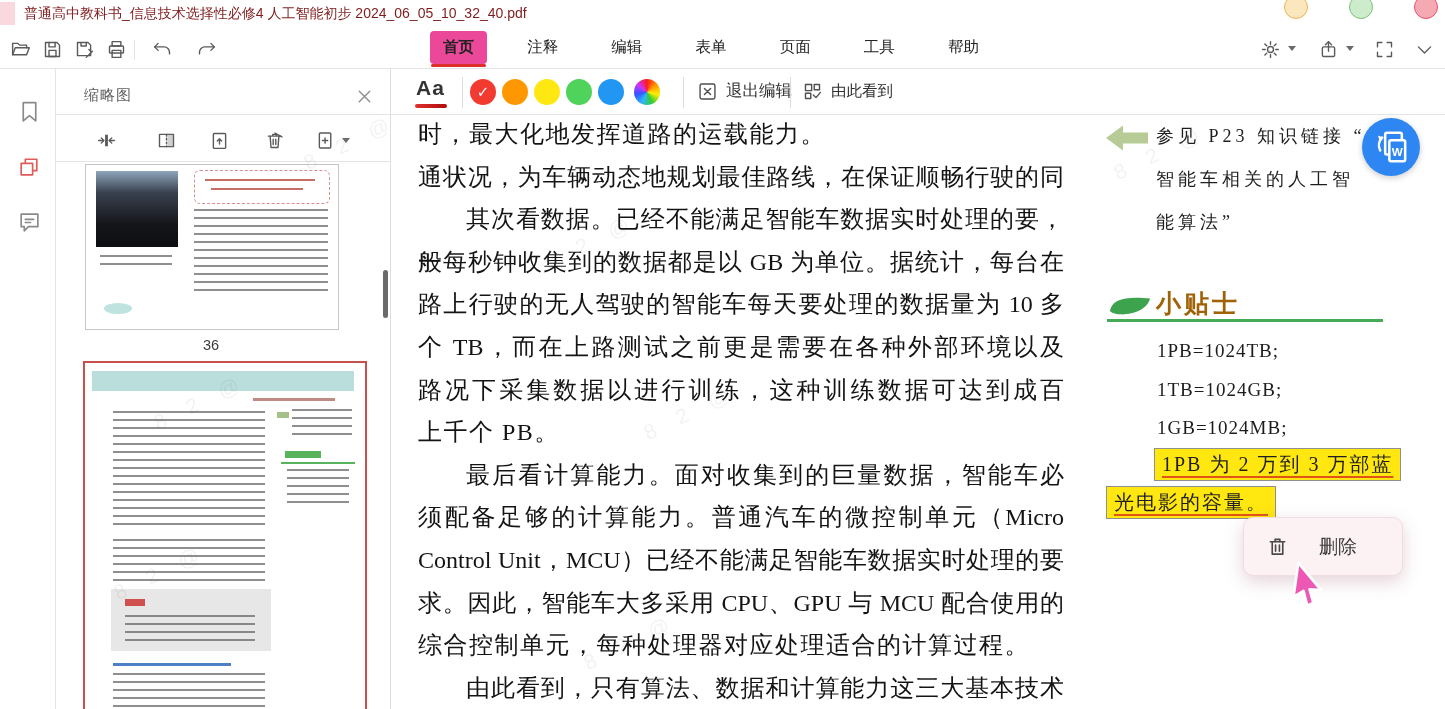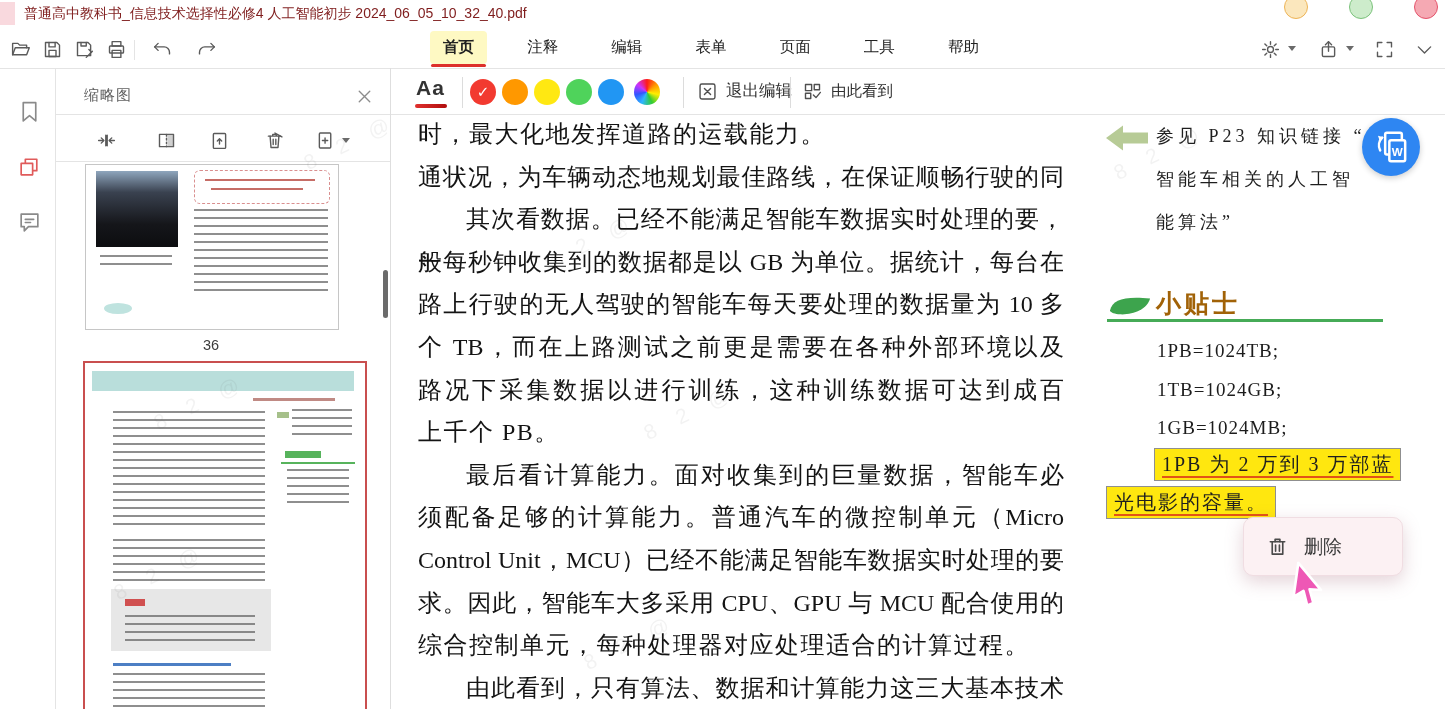--- a/index.html
+++ b/index.html
@@ -12,21 +12,21 @@
   .title-text{position:absolute;left:24px;top:5px;font-size:14px;color:#7f1d1d;white-space:nowrap;}
   .doc-chip{position:absolute;left:0;top:2px;width:15px;height:23px;background:#f9d9de;}
   .win-dot{position:absolute;top:-5px;width:22px;height:22px;border-radius:50%;}
   
   .ibtn{position:absolute;width:24px;height:24px;display:flex;align-items:center;justify-content:center;cursor:pointer;}
   .ibtn svg{width:21px;height:21px;stroke:#5a5a5a;fill:none;stroke-width:1.6;stroke-linecap:round;stroke-linejoin:round;}
   .caret{position:absolute;width:0;height:0;border-left:4px solid transparent;border-right:4px solid transparent;border-top:5px solid #6a6a6a;}
   
   .tabs{position:absolute;left:430px;top:31px;width:562px;display:flex;justify-content:space-between;}
   .tab{position:relative;padding:6px 13px;font-size:15.5px;color:#222;cursor:pointer;white-space:nowrap;}
-  .tab.active{background:#fef9c3;border-radius:4px;font-weight:bold;}
+  .tab.active{background:#ec4899;border-radius:4px;font-weight:bold;}
   .tab.active::after{content:"";position:absolute;left:1px;right:1px;bottom:-3px;height:3px;border-radius:2px;background:#dd302b;}
   
   .aa{position:absolute;left:416px;top:76px;font-size:21px;font-weight:bold;color:#333;letter-spacing:1px;}
   .aa-bar{position:absolute;left:415px;top:104px;width:32px;height:3.5px;background:linear-gradient(90deg,#e0302e,#b00d0d);border-radius:2px;}
   .vsep{position:absolute;top:77px;width:1px;height:31px;background:#dcdcdc;}
   .dot{position:absolute;top:79px;width:26px;height:26px;border-radius:50%;display:flex;align-items:center;justify-content:center;cursor:pointer;}
   .dot .chk{color:#fff;font-size:15px;font-weight:bold;}
   .dot.rainbow{background:conic-gradient(#ff1a1a,#ff9900,#ffee00,#33cc33,#2db5ff,#3355ff,#cc33ff,#ff1a1a);}
   .tool-lab{font-size:16.5px;color:#2f2f2f;white-space:nowrap;}
   .hgroup{position:absolute;display:flex;align-items:center;gap:8px;}
@@ -53,21 +53,21 @@
   .tip-underline{position:absolute;left:1107px;top:319px;width:276px;height:2.5px;background:#46ab57;}
   .tip-items{position:absolute;left:1157px;top:332px;font-family:"Liberation Serif","DejaVu Serif",serif;
              font-size:19px;color:#1c1c1c;letter-spacing:1px;}
   .tip-items div{height:38.5px;line-height:38.5px;}
   .hl{position:absolute;background:#ffe70f;border:1px solid #8f8f8f;padding:2px 7px;white-space:nowrap;
       font-family:"Liberation Serif","DejaVu Serif",serif;font-size:20px;color:#1f1f1f;letter-spacing:2px;}
   .hl span{text-decoration:underline;text-decoration-color:#e25317;text-decoration-thickness:2px;text-underline-offset:5px;}
   
   .ctx-menu{position:absolute;left:1243px;top:517px;width:160px;height:59px;border-radius:10px;
             background:#fcf1f3;border:1px solid #f0dde2;box-shadow:0 6px 18px rgba(160,100,120,.28);
-            display:flex;align-items:center;padding-left:22px;gap:15px;box-sizing:border-box;cursor:pointer;}
+            display:flex;align-items:center;padding-left:22px;gap:30px;box-sizing:border-box;cursor:pointer;}
   .ctx-menu svg{width:23px;height:23px;fill:none;stroke:#4a4a4a;stroke-width:1.7;stroke-linecap:round;stroke-linejoin:round;}
   .ctx-label{font-size:19px;color:#3a3a3a;}
   
   .fab{position:absolute;left:1362px;top:118px;width:58px;height:58px;border-radius:50%;background:#2e86f2;
        box-shadow:0 2px 6px rgba(0,0,0,.2);display:flex;align-items:center;justify-content:center;cursor:pointer;}
   
   .wm{position:absolute;font-size:21px;letter-spacing:9px;color:#555;opacity:.07;transform:rotate(-26deg);
       white-space:nowrap;pointer-events:none;}
   .scrollthumb{position:absolute;left:383px;top:270px;width:5px;height:48px;background:#6b6b6b;border-radius:3px;}
 </style>

